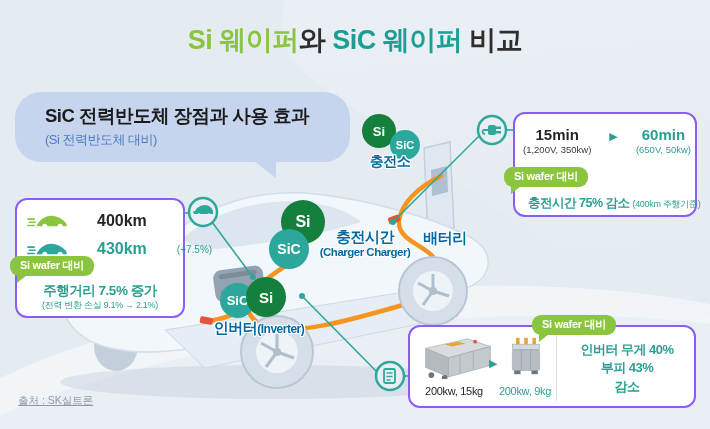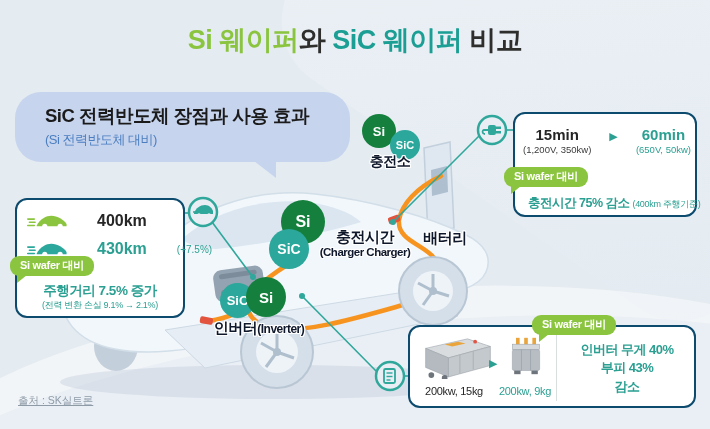--- a/index.html
+++ b/index.html
@@ -23,21 +23,21 @@
   .title .t-sic { color:#1b9e93; }
 
   
   .bubble { position:absolute; left:15px; top:92px; width:335px; height:70px; background:#c7d4ee; border-radius:26px; padding:11px 0 0 30px; z-index:5; }
   .bubble h2 { font-size:18.5px; font-weight:800; color:#1b1b1b; letter-spacing:-0.5px; }
   .bubble p  { font-size:13px; color:#4a7ec0; margin-top:3px; letter-spacing:-0.5px; }
   .bubble-tail { position:absolute; left:240px; top:150px; width:0; height:0;
     border-top:28px solid #c7d4ee; border-left:36px solid transparent; z-index:4; }
 
   
-  .box { position:absolute; background:#fff; border:2px solid #0c4a6e; border-radius:12px; z-index:6; }
+  .box { position:absolute; background:#fff; border:2px solid #8b5cf6; border-radius:12px; z-index:6; }
   .badge { position:absolute; background:#8bc53f; color:#fff; font-size:11px; font-weight:800;
     padding:2px 10px 3px; border-radius:9px; white-space:nowrap; z-index:8; letter-spacing:-0.3px; }
   .badge::after { content:""; position:absolute; left:7px; bottom:-7px; width:0; height:0;
     border-top:8px solid #8bc53f; border-right:10px solid transparent; }
 
   
   .range-box { left:15px; top:198px; width:170px; height:120px; }
   .r-row { position:absolute; left:10px; display:flex; align-items:center; gap:28px; }
   .r-row.si  { top:12px; }
   .r-row.sic { top:40px; }
@@ -77,21 +77,21 @@
   .iv-divider { position:absolute; left:146px; top:8px; width:1px; height:66px; background:#d9dfde; }
   .iv-text { position:absolute; left:147px; top:0; width:140px; height:83px;
     display:flex; flex-direction:column; align-items:center; justify-content:center;
     font-size:13px; font-weight:800; color:#2ba092; line-height:1.4; letter-spacing:-0.5px; }
 
   
   .chip { position:absolute; border-radius:50%; color:#fff; font-weight:800;
     display:flex; align-items:center; justify-content:center; z-index:3; }
   .chip.green { background:#15803d; }
   .chip.teal  { background:#2ba79b; }
-  .label-blue { position:absolute; color:#0f172a; font-weight:800; text-align:center; z-index:3;
+  .label-blue { position:absolute; color:#0369a1; font-weight:800; text-align:center; z-index:3;
     letter-spacing:-0.5px;
     text-shadow:-1px -1px 0 #fff, 1px -1px 0 #fff, -1px 1px 0 #fff, 1px 1px 0 #fff, 0 1px 0 #fff, 0 -1px 0 #fff, 1px 0 0 #fff, -1px 0 0 #fff; }
 
   .source { position:absolute; left:18px; top:394px; font-size:10.5px; color:#8e9ba7; z-index:6;text-decoration:underline; }
 
   svg.illus { position:absolute; left:0; top:0; z-index:2; }
 </style>
 </head>
 <body>
 

